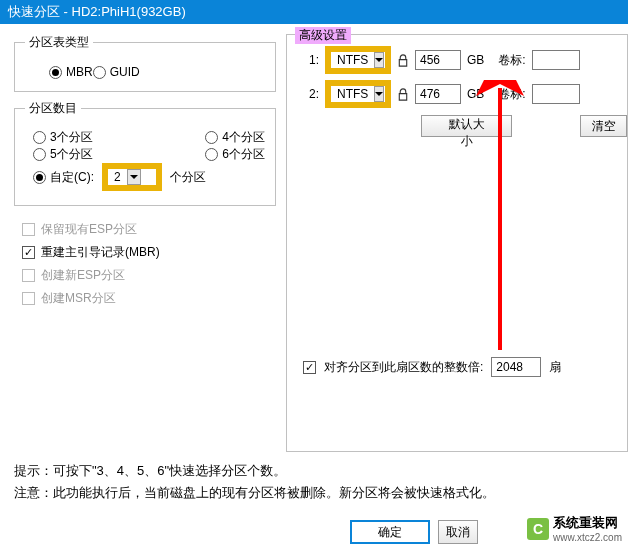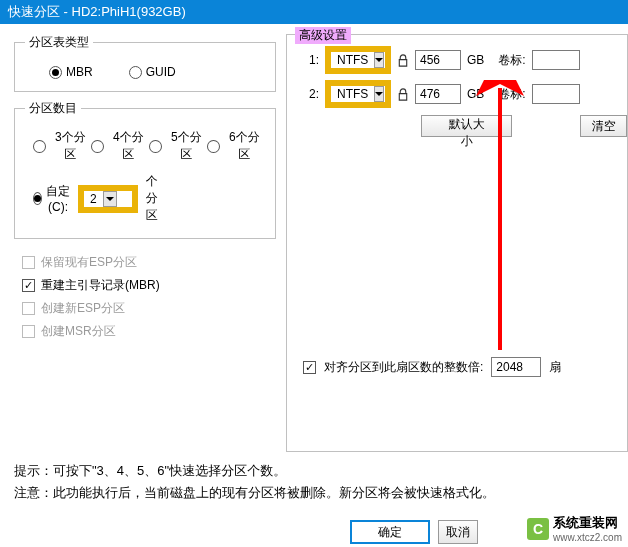--- a/index.html
+++ b/index.html
@@ -40,25 +40,25 @@
     .disk-line {
       border: 1px solid #999;
       background: #fff;
       padding: 4px 6px;
       font-family: "Courier New", monospace;
       font-weight: bold;
       font-size: 12px;
       white-space: nowrap;
       overflow: hidden;
     }
-    .radio-row { display: flex; gap: 36px; padding: 6px 0 2px 24px; }
+    .radio-row { display: flex; padding: 6px 0 2px 24px; }
     .radio-item { display: flex; align-items: center; gap: 4px; cursor: pointer; }
     .radio { width: 13px; height: 13px; border: 1px solid #555; border-radius: 50%; display: inline-flex; align-items: center; justify-content: center; background: #fff; }
     .radio.checked::after { content: ''; width: 7px; height: 7px; background: #000; border-radius: 50%; display: block; }
-    .count-grid { display: grid; grid-template-columns: 1fr 1fr 1fr 1fr; gap: 10px 0; padding: 4px 0 4px 8px; text-align: center; }
+    .count-grid { display: grid; grid-template-columns: 1fr; gap: 0 0; padding: 4px 0 4px 8px; }
     .custom-row { display: flex; align-items: center; gap: 8px; }
     .select-box {
       border: 6px solid #eab308;
       background: #fff;
       height: 28px;
       display: inline-flex;
       align-items: center;
       padding: 0 15px 0 6px;
       gap: 6px;
       cursor: pointer;

